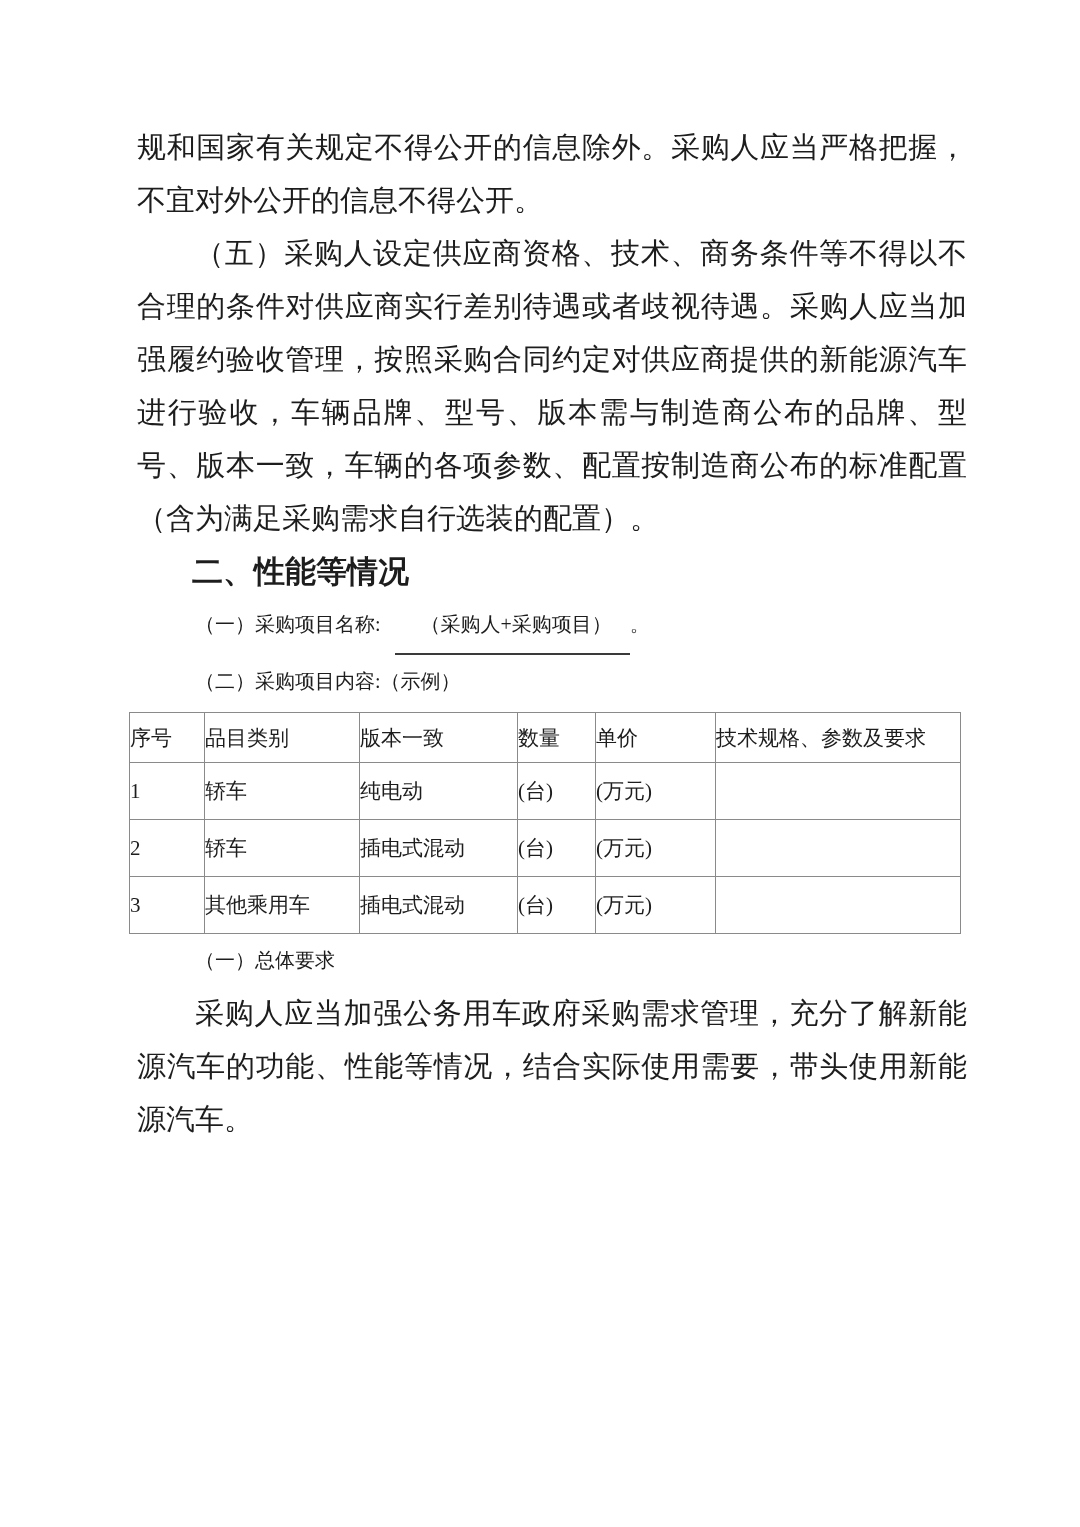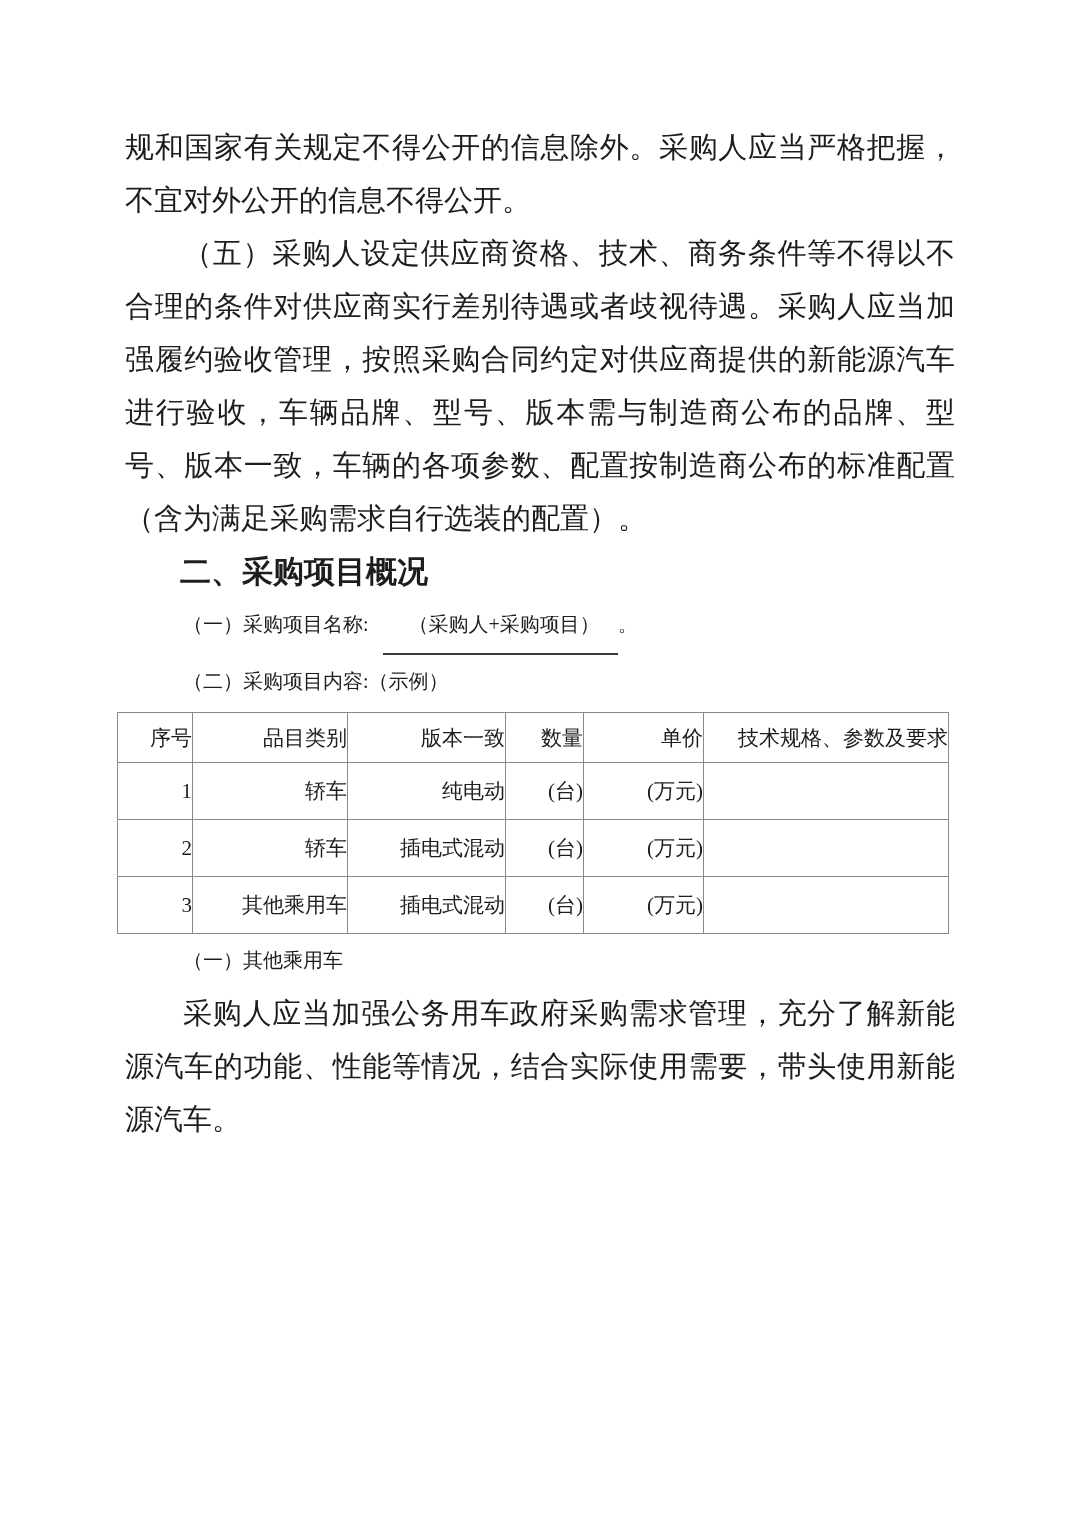--- a/index.html
+++ b/index.html
@@ -7,21 +7,21 @@
     position: relative;
     width: 1080px;
     height: 1527px;
     background: #ffffff;
     overflow: hidden;
     font-family: "Liberation Serif", "DejaVu Serif", serif;
     color: #1d1d1d;
   }
   .content {
     position: absolute;
-    left: 125px;
+    left: 137px;
     top: 121px;
     width: 830px;
   }
   .para {
     font-size: 29px;
     line-height: 53px;
     text-align: justify;
     text-justify: inter-character;
     letter-spacing: 0;
     margin: 0;
@@ -54,41 +54,41 @@
   table.project-table {
     border-collapse: collapse;
     table-layout: fixed;
     width: 831px;
     margin: 4px 0 0 -8px;
   }
   .project-table th, .project-table td {
     border: 1.5px solid #8a8a8a;
     font-size: 21px;
     font-weight: normal;
-    text-align: right;
+    text-align: left;
     vertical-align: middle;
     padding: 0;
     color: #1d1d1d;
     overflow: hidden;
   }
   .project-table tr.hdr  { height: 50px; }
   .project-table tr.data { height: 57px; }
 </style>
 </head>
 <body>
 
 <div class="page">
   <div class="content">
 
     <p class="para">规和国家有关规定不得公开的信息除外。采购人应当严格把握，不宜对外公开的信息不得公开。</p>
 
     <p class="para indent">（五）采购人设定供应商资格、技术、商务条件等不得以不合理的条件对供应商实行差别待遇或者歧视待遇。采购人应当加强履约验收管理，按照采购合同约定对供应商提供的新能源汽车进行验收，车辆品牌、型号、版本需与制造商公布的品牌、型号、版本一致，车辆的各项参数、配置按制造商公布的标准配置（含为满足采购需求自行选装的配置）。</p>
 
 
-    <p class="heading">二、采购项目概况</p>
+    <p class="heading">二、性能等情况</p>
 
     <p class="line"><span>（一）采购项目名称:</span><span class="blank">（采购人+采购项目）</span><span>。</span></p>
 
     <p class="line">（二）采购项目内容:（示例）</p>
 
     <table class="project-table">
       <colgroup>
         <col style="width:75px">
           <col style="width:155px">
           <col style="width:158px">
@@ -128,18 +128,18 @@
           <td>其他乘用车</td>
           <td>插电式混动</td>
           <td>(台)</td>
           <td>(万元)</td>
           <td></td>
         </tr>
       </tbody>
     </table>
 
 
-    <p class="line">（一）其他乘用车</p>
+    <p class="line">（一）总体要求</p>
 
     <p class="para indent">采购人应当加强公务用车政府采购需求管理，充分了解新能源汽车的功能、性能等情况，结合实际使用需要，带头使用新能源汽车。</p>
 
   </div>
 </div>
 
 </body></html>

